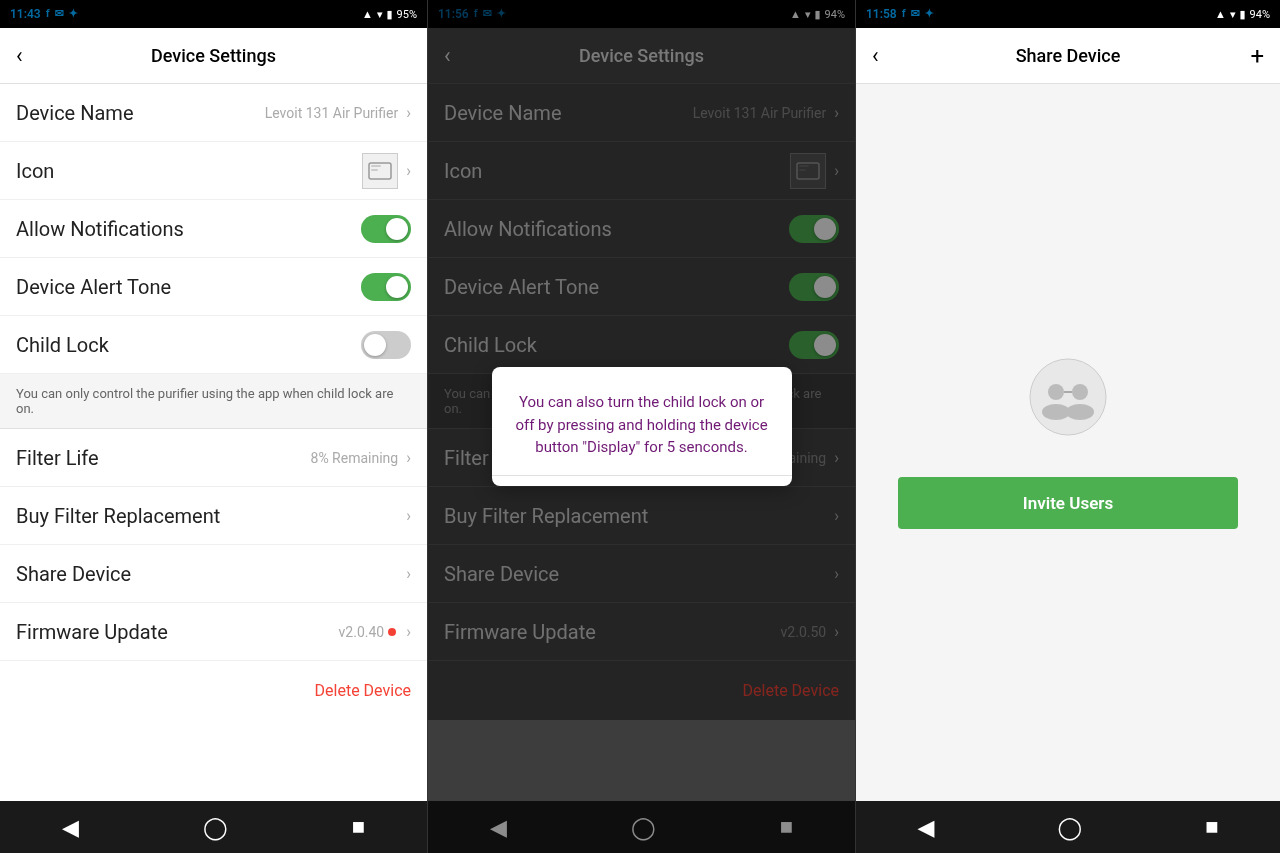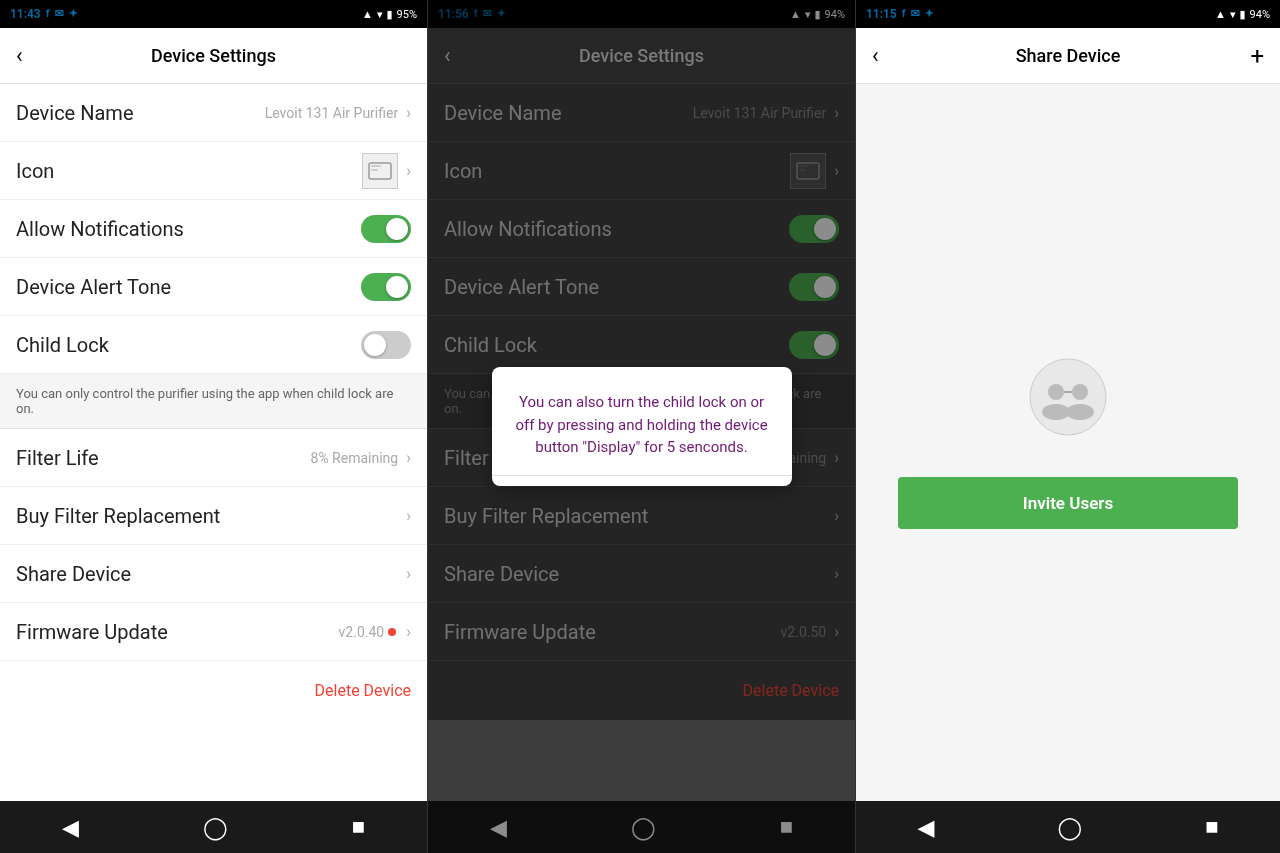--- a/index.html
+++ b/index.html
@@ -546,21 +546,21 @@
     <span class="nav-icon">■</span>
   </div>
 </div>
 
 <div class="panel-sep"></div>
 
 <div class="phone-panel" style="flex:1; background:#f5f5f5;">
 
   <div class="status-bar">
     <div class="status-bar-left">
-      <span>11:15</span>
+      <span>11:58</span>
       <span style="font-size:11px;">f</span>
       <span style="font-size:11px;">✉</span>
       <span style="font-size:11px;">✦</span>
     </div>
     <div class="status-bar-right">
       <span>▲</span>
       <span>▾</span>
       <span>▮</span>
       <span>94%</span>
     </div>

